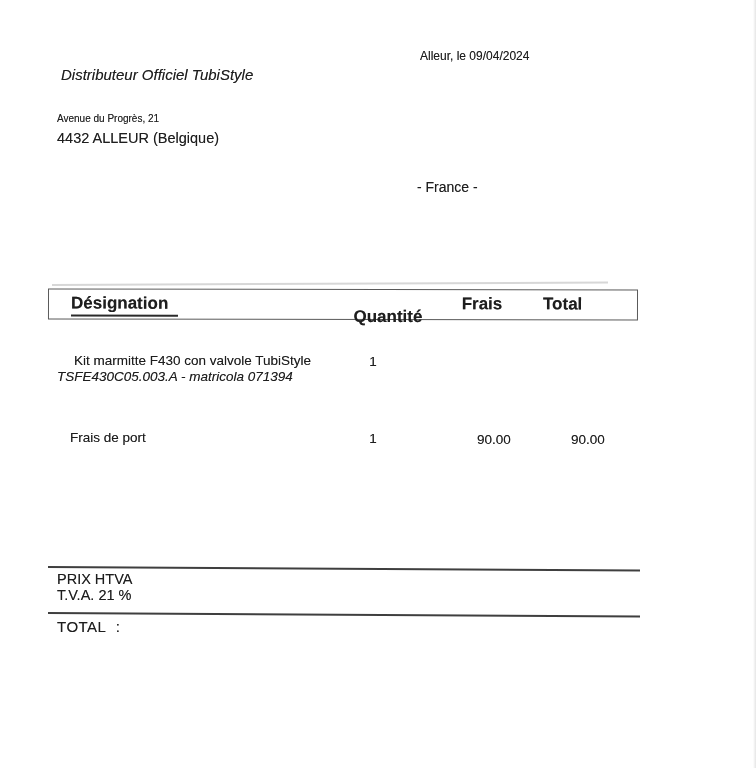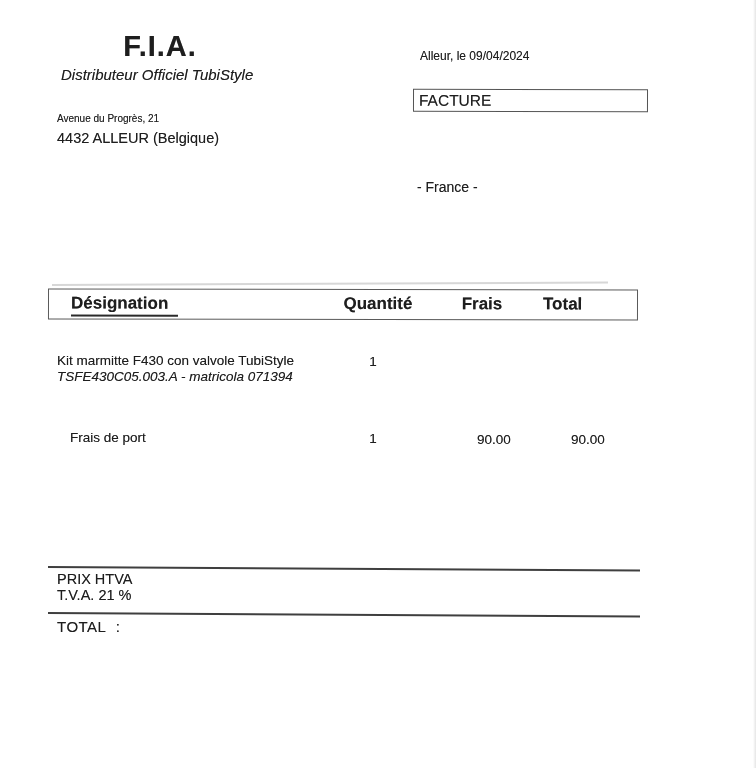--- a/index.html
+++ b/index.html
@@ -42,27 +42,27 @@
     position: absolute; left: 52px; top: 284px; width: 556px; height: 2px;
     background: #d7d7d7; transform: rotate(-0.25deg); transform-origin: left center;
   }
   .thead {
     position: absolute; left: 48px; top: 289px; width: 588px; height: 29px;
     border: 1.5px solid #5a5a5a;
     transform: rotate(0.1deg);
   }
   .th { position: absolute; top: 4px; font-weight: bold; font-size: 17px; white-space: nowrap; }
   .th-designation { left: 22px; border-bottom: 2px solid #2a2a2a; padding: 0 10px 1px 0; }
-  .th-qty   { left: 287px; width: 84px; text-align: center; }
+  .th-qty   { left: 297px; width: 84px; text-align: center; margin-top: 13px; }
   .th-price { left: 393px; width: 80px; text-align: center; }
   .th-total { left: 494px; width: 80px; text-align: left; }
 
   
   .cell { position: absolute; font-size: 13.5px; white-space: nowrap; }
-  .r1-d1 { left: 57px; top: 353px; }
+  .r1-d1 { left: 74px; top: 353px; }
   .r1-d2 { left: 57px; top: 369px; font-style: italic; }
   .r1-q  { left: 340px; top: 354px; width: 66px; text-align: center; }
   .r2-d1 { left: 70px; top: 430px; }
   .r2-q  { left: 340px; top: 431px; width: 66px; text-align: center; }
   .r2-p  { left: 456px; top: 432px; width: 76px; text-align: center; }
   .r2-t  { left: 550px; top: 432px; width: 76px; text-align: center; }
 
   
   .sum-line {
     position: absolute; left: 48px; width: 592px; height: 0;
@@ -73,29 +73,25 @@
   .sum-label { position: absolute; font-size: 14.5px; white-space: nowrap; }
   .lbl-prix  { left: 57px; top: 571px; }
   .lbl-tva   { left: 57px; top: 587px; }
   .lbl-total { left: 57px; top: 618px; font-size: 15px; letter-spacing: 0.5px; }
 </style>
 </head>
 <body>
 
 <div class="page">
 
-  <div class="company-name">F.I.A.</div>
   <div class="company-tagline">Distributeur Officiel TubiStyle</div>
   <div class="address-line1">Avenue du Progrès, 21</div>
   <div class="address-line2">4432 ALLEUR (Belgique)</div>
 
   <div class="date-line">Alleur, le 09/04/2024</div>
-  <div class="facture-box">
-    <span>FACTURE</span>
-  </div>
   <div class="country-line">- France -</div>
 
   <div class="thead-shadow"></div>
   <div class="thead">
     <span class="th th-designation">Désignation</span>
     <span class="th th-qty">Quantité</span>
     <span class="th th-price">Frais</span>
     <span class="th th-total">Total</span>
   </div>
 

